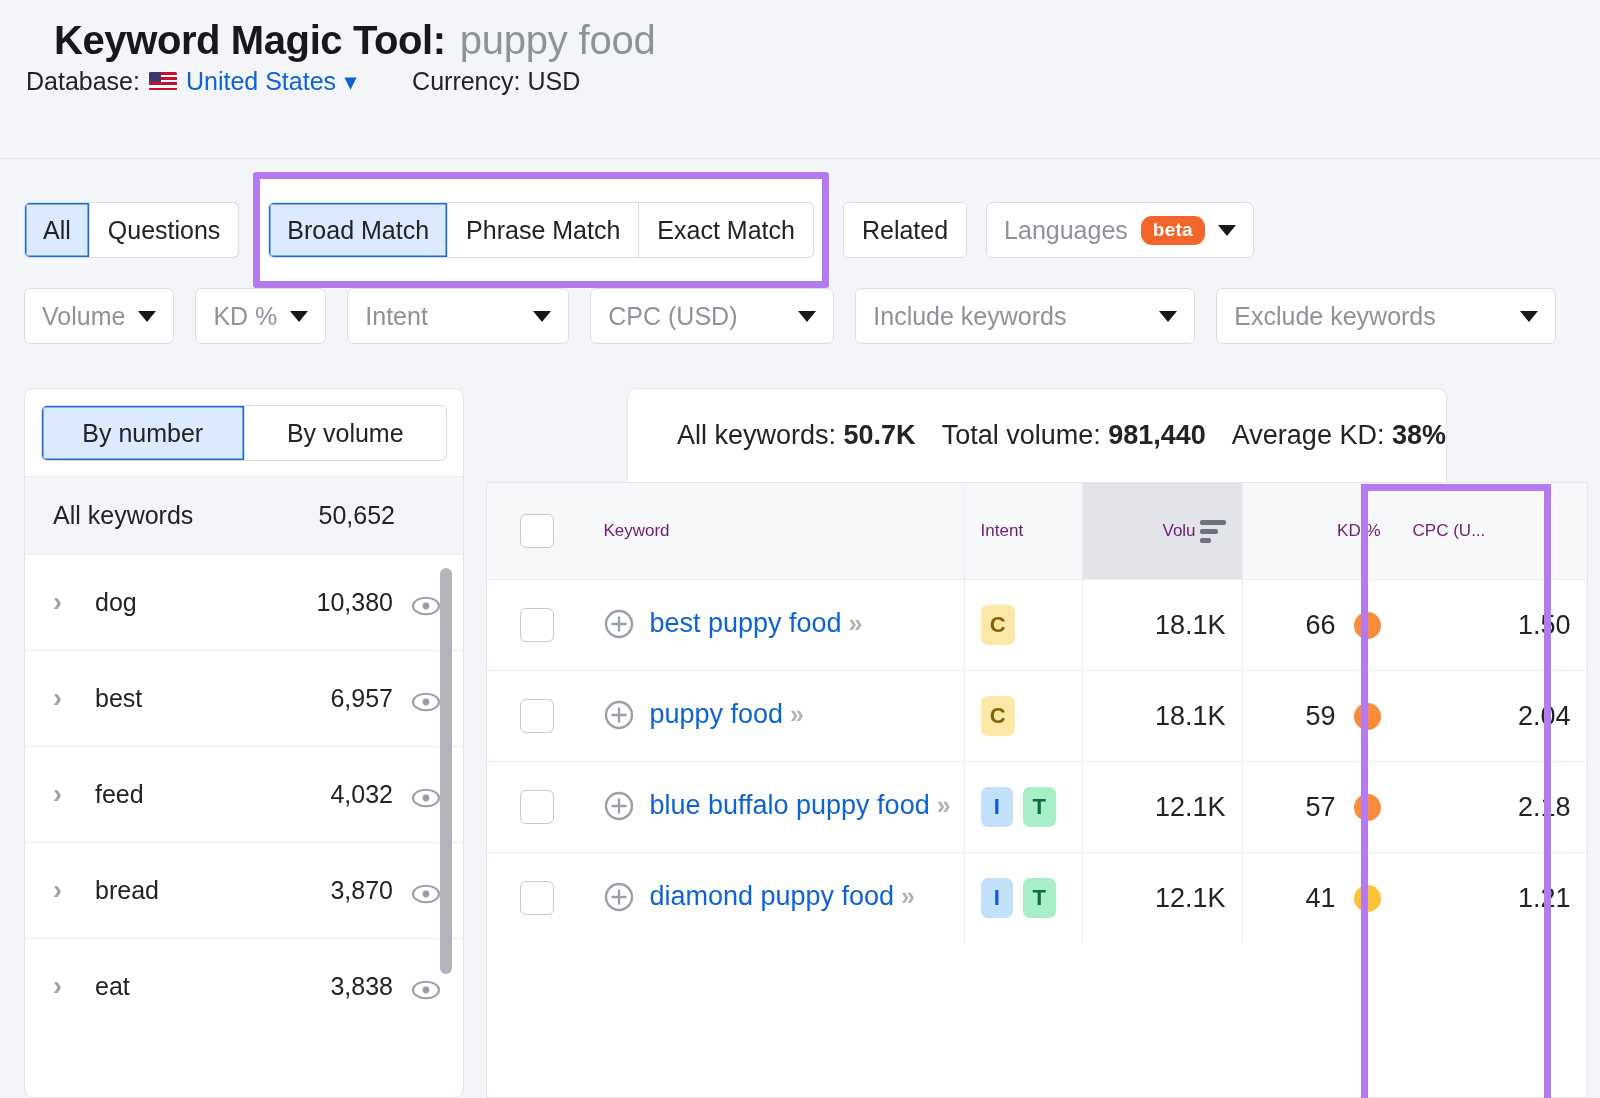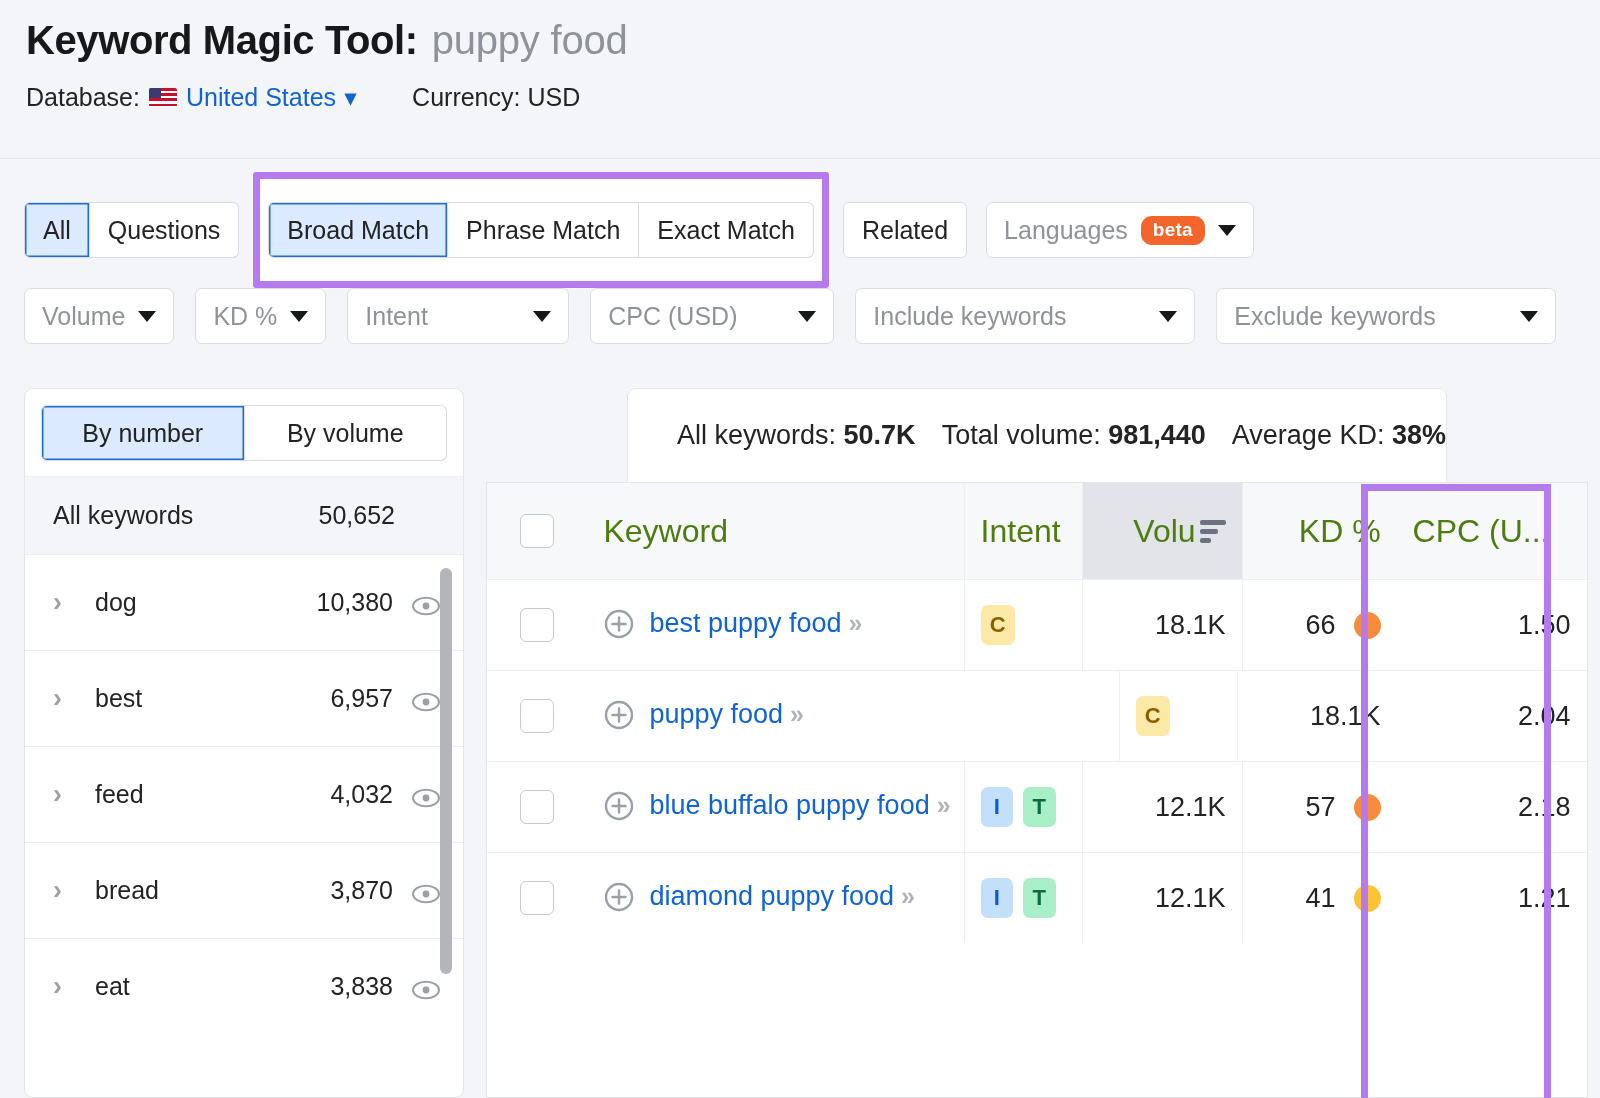--- a/index.html
+++ b/index.html
@@ -8,23 +8,23 @@
     background: #f4f5f9;
     font-family: "Liberation Sans", sans-serif;
     color: #232324;
     overflow: hidden;
   }
   .page { position: relative; width: 1600px; height: 1098px; }
 
   
   .header { padding: 18px 26px 0 26px; }
   .title-row { display: flex; align-items: baseline; gap: 14px; }
-  .title-main { font-size: 40px; font-weight: 700; letter-spacing: -0.4px; color: #17181a; }
+  .title-main { font-size: 40px; font-weight: 700; letter-spacing: -0.4px; color: #17181a; margin-left: 28px; }
   .title-query { font-size: 40px; font-weight: 400; color: #8f9399; letter-spacing: -0.2px; }
-  .meta-row { display: flex; align-items: center; gap: 56px; margin-top: 20px; }
+  .meta-row { display: flex; align-items: center; gap: 56px; margin-top: 4px; }
   .meta-item { display: flex; align-items: center; gap: 9px; font-size: 25px; color: #232324; }
   .db-label { font-size: 25px; color: #232324; }
   .flag { width: 28px; height: 19px; border-radius: 2px; position: relative; overflow: hidden;
           background: repeating-linear-gradient(to bottom, #c8102e 0 2.6px, #ffffff 2.6px 5.2px); display:inline-block; }
   .flag::before { content:""; position:absolute; left:0; top:0; width:12px; height:10px; background:#3c3b6e; }
   .db-link { color: #0e63d6; font-size: 25px; }
   .caret-blue { color:#0e63d6; font-size: 22px; font-weight: 700; line-height: 1; }
   .hdr-sep { position: absolute; left: 0; right: 0; top: 158px; height: 1px; background: #e3e5eb; }
 
   
@@ -63,21 +63,21 @@
   .sb-scroll { position: absolute; right: 11px; top: 92px; width: 12px; height: 406px; background: #b3b5ba; border-radius: 6px; }
 
   .main { flex: 1; margin-right: 8px; display: flex; flex-direction: column; position: relative; align-items: center; }
   .summary { background: #fff; border: 1px solid #e3e5eb; border-bottom: none; border-radius: 9px 9px 0 0;
     height: 94px; display: flex; align-items: center; padding-left: 49px; font-size: 27px; color: #232324; gap: 26px; }
   .summary b { font-weight: 700; }
 
   .tbl { background: #fff; border: 1px solid #e3e5eb; border-top: none; flex: 1; overflow: hidden; }
   .trow { display: flex; align-items: stretch; border-top: 1px solid #eceef3; }
   .thead { background: #f7f8fa; border-top: 1px solid #e3e5eb; }
-  .thead .tcell { font-size: 32px; color: #4d7c0f; height: 96px; }
+  .thead .tcell { font-size: 17px; color: #701a75; height: 96px; }
   .thead .c-vol { background: #e2e4ea; }
   .tcell { display: flex; align-items: center; padding: 0 16px; }
   .c-check { width: 100px; justify-content: center; }
   .c-kw { flex: 1; min-width: 0; }
   .c-intent { width: 118px; border-left: 1px solid #eceef3; }
   .c-vol { width: 160px; justify-content: flex-end; border-left: 1px solid #eceef3; }
   .c-kd { width: 155px; justify-content: flex-end; border-left: 1px solid #eceef3; }
   .c-cpc { width: 190px; justify-content: flex-end; }
 
   .cpc-hl { position: absolute; right: 41px; top: 96px; bottom: -6px; width: 190px; border: 7px solid #b57aee; border-bottom: none; pointer-events: none; }
@@ -319,20 +319,24 @@
                     <path d="M16 9.5v13M9.5 16h13" stroke="#9aa0a8" stroke-width="2.4" stroke-linecap="round"></path>
                   </svg>
               </span>
               <span class="kwtext"><span>puppy food</span><span class="dchev">»</span></span>
             </div>
           </div>
           <div class="tcell c-intent">
             <span class="badge b-c">C</span>
           </div>
           <div class="tcell c-vol num">18.1K</div>
+          <div class="tcell c-kd">
+            <span class="num">59</span>
+            <span class="dot" style="background:#f98b3c"></span>
+          </div>
           <div class="tcell c-cpc num">2.04</div>
         </div>
 
         <div class="trow">
           <div class="tcell c-check">
             <span class="cb"></span>
           </div>
           <div class="tcell c-kw">
             <div class="kwcell">
               <span class="plus">

